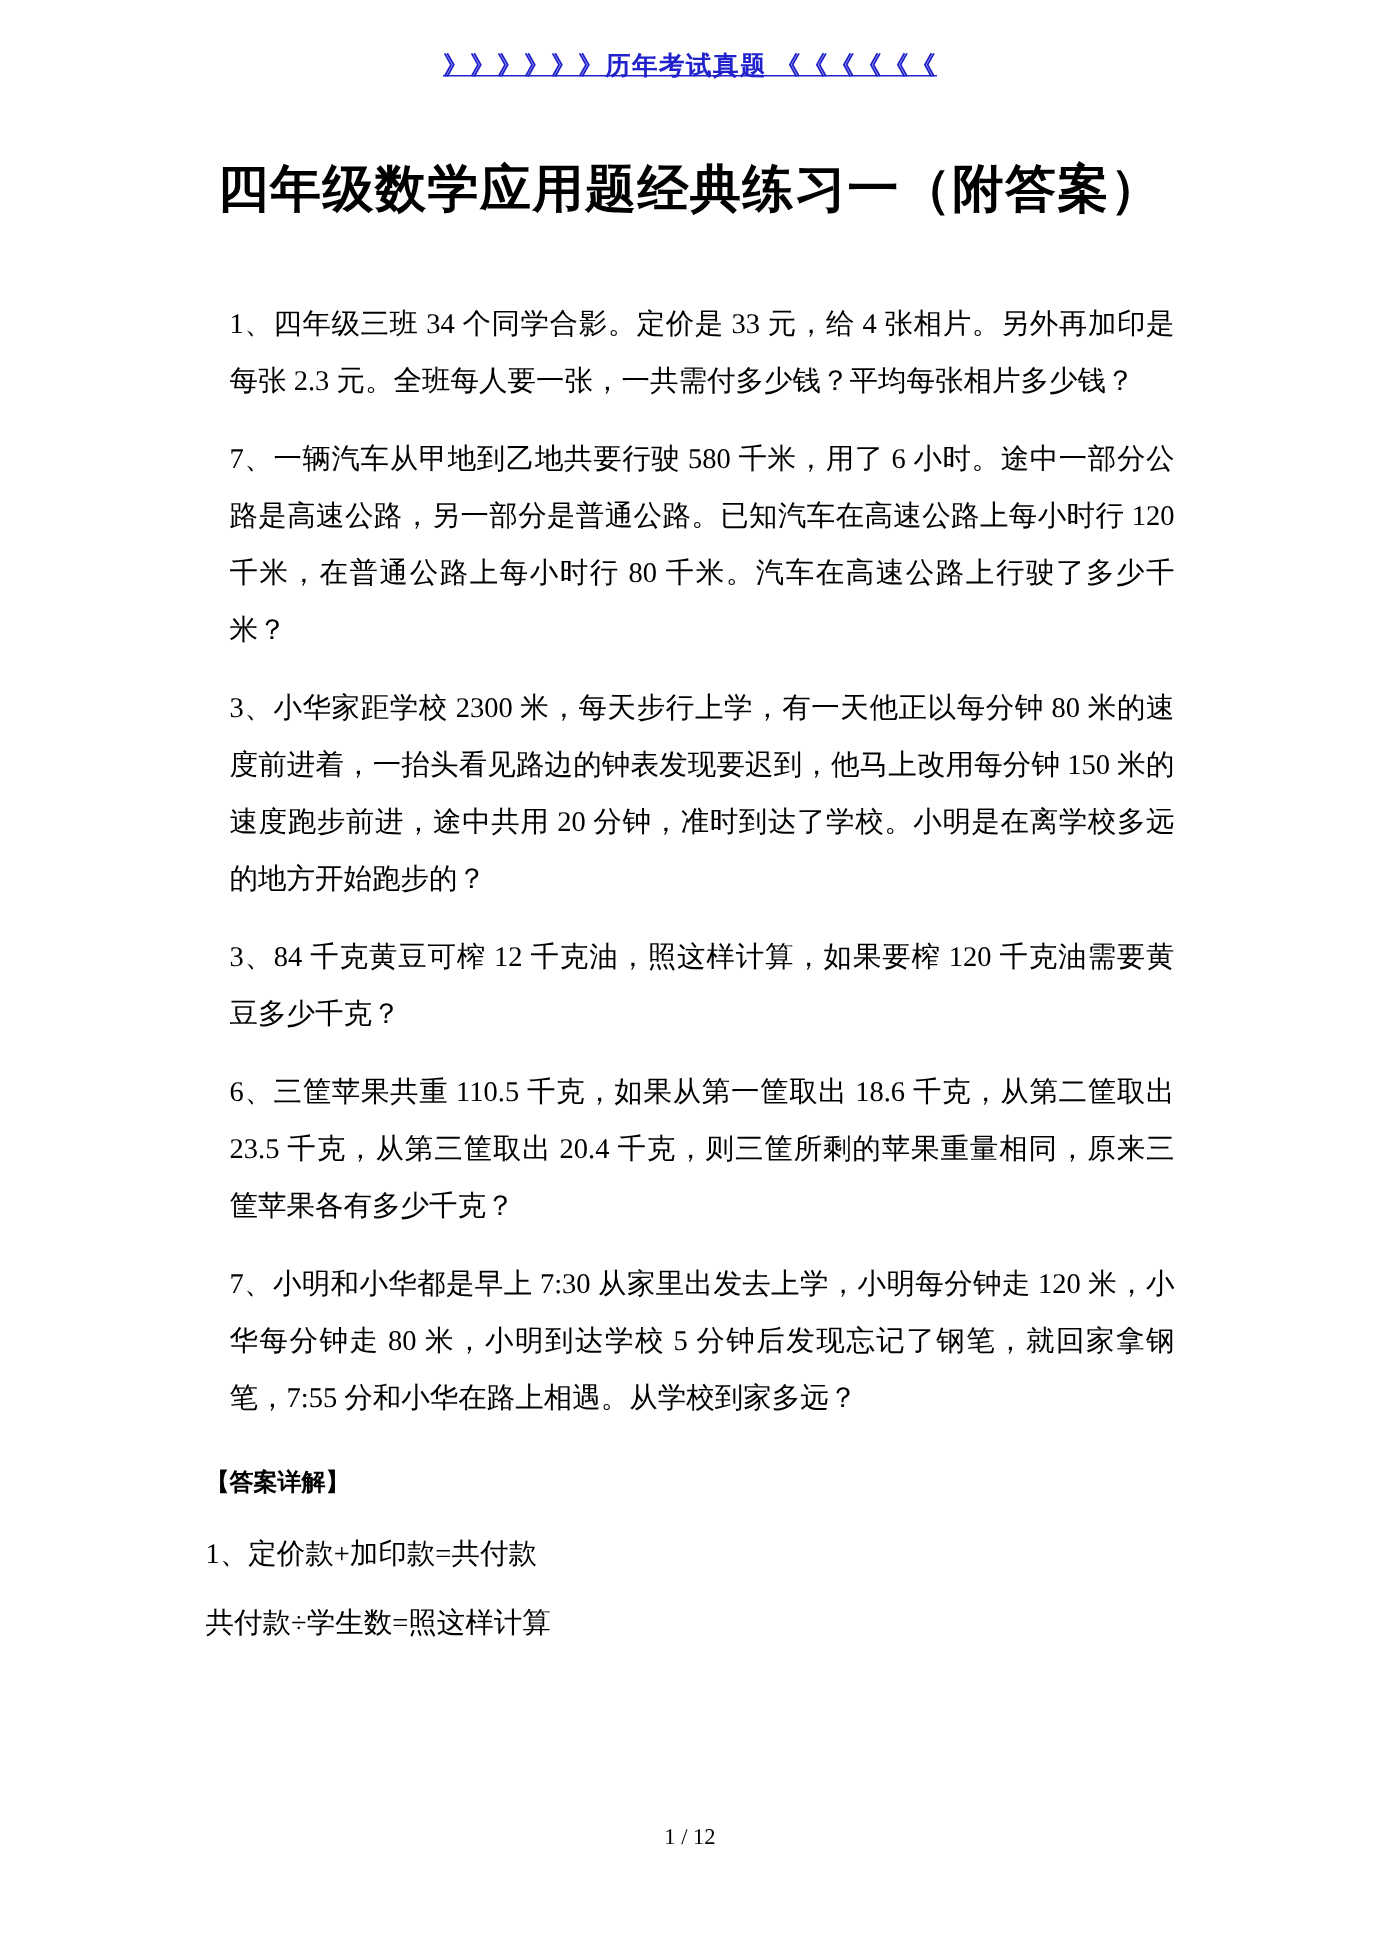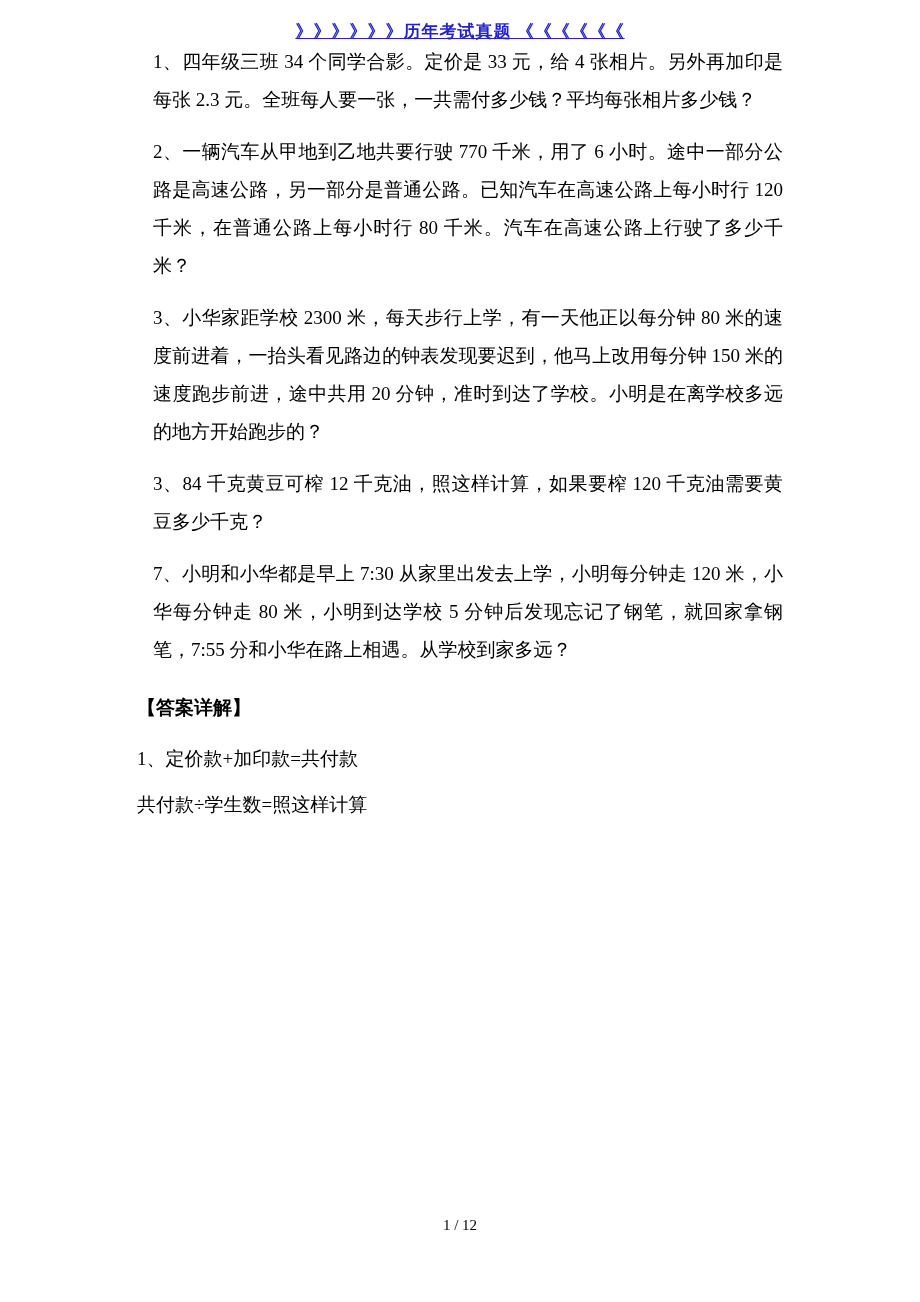--- a/index.html
+++ b/index.html
@@ -15,21 +15,21 @@
     position: relative;
     overflow: hidden;
   }
   .page {
     position: relative;
     width: 920px;
     height: 1302px;
     background: #ffffff;
   }
   .header {
-    padding-top: 20px;
+    padding-top: 32px;
     text-align: center;
   }
   .header-link {
     color: #2222cc;
     font-size: 17px;
     font-weight: bold;
     text-decoration: underline;
     letter-spacing: 1px;
     cursor: pointer;
     font-family: "Liberation Serif", serif;
@@ -49,21 +49,21 @@
   }
   .problem {
     font-size: 19px;
     line-height: 38px;
     text-align: justify;
     margin: 0 0 14px 16px;
   }
   .answers-header {
     font-family: "Liberation Sans", sans-serif;
     font-weight: 700;
-    font-size: 19px;
+    font-size: 16px;
     margin: 26px 0 24px 0;
   }
   .answer-line {
     font-size: 19px;
     line-height: 28px;
     margin: 0 0 18px 0;
   }
   .footer {
     position: absolute;
     bottom: 68px;
@@ -79,26 +79,28 @@
 </style>
 </head>
 <body>
 
 <div class="page">
 
   <div class="header">
     <a class="header-link">》》》》》》历年考试真题 《《《《《《</a>
   </div>
 
+  <h1 class="title">四年级数学应用题经典练习一（附答案）</h1>
 
   <div class="content">
     <p class="problem">1、四年级三班 34 个同学合影。定价是 33 元，给 4 张相片。另外再加印是每张 2.3 元。全班每人要一张，一共需付多少钱？平均每张相片多少钱？</p>
-    <p class="problem">2、一辆汽车从甲地到乙地共要行驶 770 千米，用了 6 小时。途中一部分公路是高速公路，另一部分是普通公路。已知汽车在高速公路上每小时行 120 千米，在普通公路上每小时行 80 千米。汽车在高速公路上行驶了多少千米？</p>
+    <p class="problem">7、一辆汽车从甲地到乙地共要行驶 580 千米，用了 6 小时。途中一部分公路是高速公路，另一部分是普通公路。已知汽车在高速公路上每小时行 120 千米，在普通公路上每小时行 80 千米。汽车在高速公路上行驶了多少千米？</p>
     <p class="problem">3、小华家距学校 2300 米，每天步行上学，有一天他正以每分钟 80 米的速度前进着，一抬头看见路边的钟表发现要迟到，他马上改用每分钟 150 米的速度跑步前进，途中共用 20 分钟，准时到达了学校。小明是在离学校多远的地方开始跑步的？</p>
     <p class="problem">3、84 千克黄豆可榨 12 千克油，照这样计算，如果要榨 120 千克油需要黄豆多少千克？</p>
+    <p class="problem">6、三筐苹果共重 110.5 千克，如果从第一筐取出 18.6 千克，从第二筐取出 23.5 千克，从第三筐取出 20.4 千克，则三筐所剩的苹果重量相同，原来三筐苹果各有多少千克？</p>
     <p class="problem">7、小明和小华都是早上 7:30 从家里出发去上学，小明每分钟走 120 米，小华每分钟走 80 米，小明到达学校 5 分钟后发现忘记了钢笔，就回家拿钢笔，7:55 分和小华在路上相遇。从学校到家多远？</p>
 
     <p class="answers-header">【答案详解】</p>
 
     <p class="answer-line">1、定价款+加印款=共付款</p>
     <p class="answer-line">共付款÷学生数=照这样计算</p>
   </div>
 
   <div class="footer">
     <span class="page-number">1 / 12</span>

